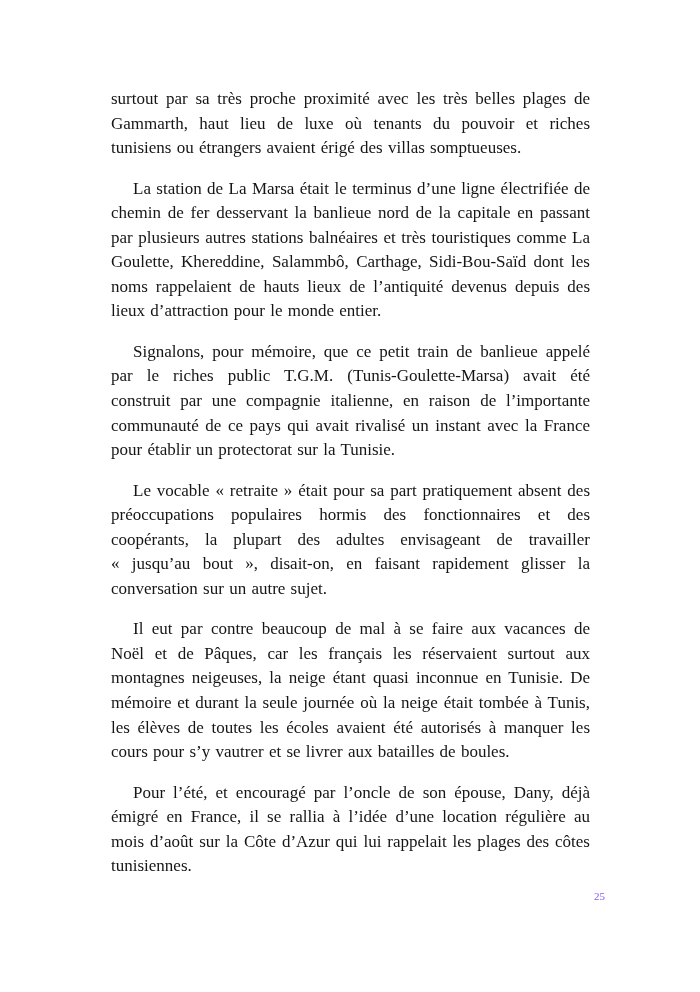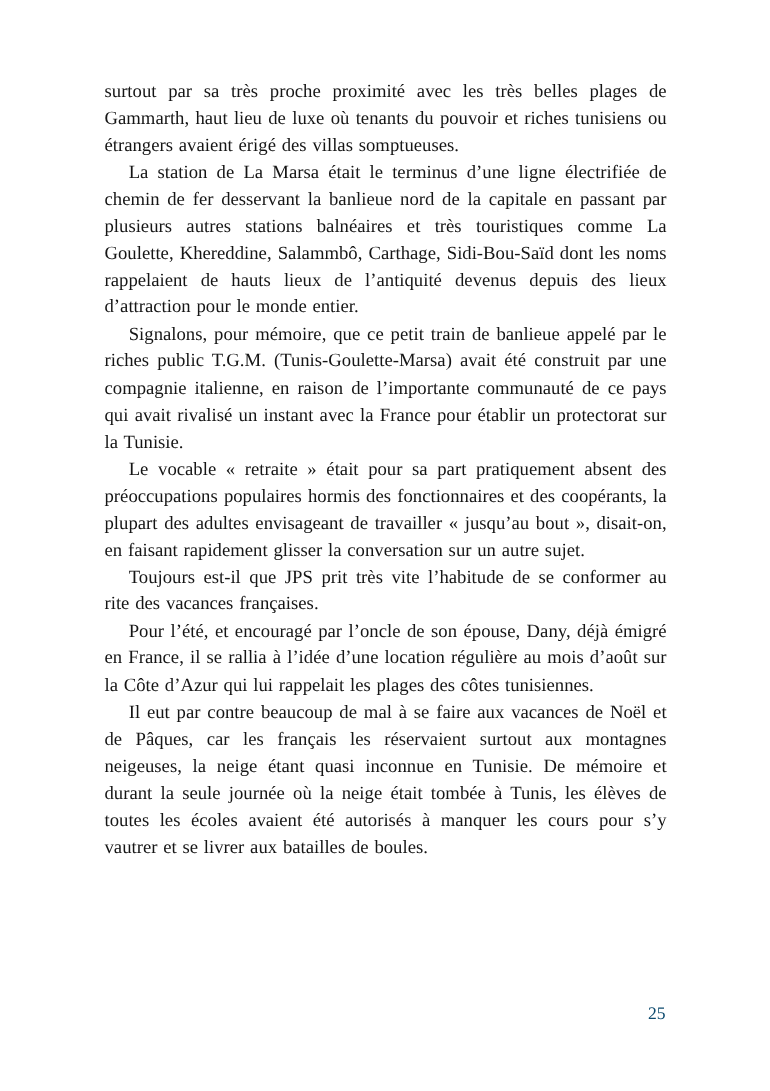--- a/index.html
+++ b/index.html
@@ -20,47 +20,46 @@
     inset: 0;
     background: #ffffff;
   }
   .text-block {
     position: absolute;
     left: 95px;
     top: 71px;
     width: 511px;
   }
   .text-block p {
-    margin: 0;
+    margin: 16px;
     padding: 0;
     font-size: 17px;
     line-height: 24.55px;
     text-align: justify;
     text-indent: 22px;
     word-spacing: 1px;
   }
   .text-block p.continuation {
     text-indent: 0;
   }
   .page-number {
     position: absolute;
     right: 95px;
-    top: 910px;
-    font-size: 16px;
+    top: 884px;
+    font-size: 11px;
     line-height: 24px;
-    color: #0c4a6e;
+    color: #8b5cf6;
   }
 </style>
 </head>
 <body>
 
 <div class="page">
   <main class="text-block">
     <p class="continuation">surtout par sa très proche proximité avec les très belles plages de Gammarth, haut lieu de luxe où tenants du pouvoir et riches tunisiens ou étrangers avaient érigé des villas somptueuses.</p>
     <p>La station de La Marsa était le terminus d’une ligne électrifiée de chemin de fer desservant la banlieue nord de la capitale en passant par plusieurs autres stations balnéaires et très touristiques comme La Goulette, Khereddine, Salammbô, Carthage, Sidi-Bou-Saïd dont les noms rappelaient de hauts lieux de l’antiquité devenus depuis des lieux d’attraction pour le monde entier.</p>
     <p>Signalons, pour mémoire, que ce petit train de banlieue appelé par le riches public T.G.M. (Tunis-Goulette-Marsa) avait été construit par une compagnie italienne, en raison de l’importante communauté de ce pays qui avait rivalisé un instant avec la France pour établir un protectorat sur la Tunisie.</p>
     <p>Le vocable «&nbsp;retraite&nbsp;» était pour sa part pratiquement absent des préoccupations populaires hormis des fonctionnaires et des coopérants, la plupart des adultes envisageant de travailler «&nbsp;jusqu’au bout&nbsp;», disait-on, en faisant rapidement glisser la conversation sur un autre sujet.</p>
-    <p>Toujours est-il que JPS prit très vite l’habitude de se conformer au rite des vacances françaises.</p>
+    <p>Il eut par contre beaucoup de mal à se faire aux vacances de Noël et de Pâques, car les français les réservaient surtout aux montagnes neigeuses, la neige étant quasi inconnue en Tunisie. De mémoire et durant la seule journée où la neige était tombée à Tunis, les élèves de toutes les écoles avaient été autorisés à manquer les cours pour s’y vautrer et se livrer aux batailles de boules.</p>
     <p>Pour l’été, et encouragé par l’oncle de son épouse, Dany, déjà émigré en France, il se rallia à l’idée d’une location régulière au mois d’août sur la Côte d’Azur qui lui rappelait les plages des côtes tunisiennes.</p>
-    <p>Il eut par contre beaucoup de mal à se faire aux vacances de Noël et de Pâques, car les français les réservaient surtout aux montagnes neigeuses, la neige étant quasi inconnue en Tunisie. De mémoire et durant la seule journée où la neige était tombée à Tunis, les élèves de toutes les écoles avaient été autorisés à manquer les cours pour s’y vautrer et se livrer aux batailles de boules.</p>
   </main>
   <div class="page-number">25</div>
 </div>
 
 </body></html>

